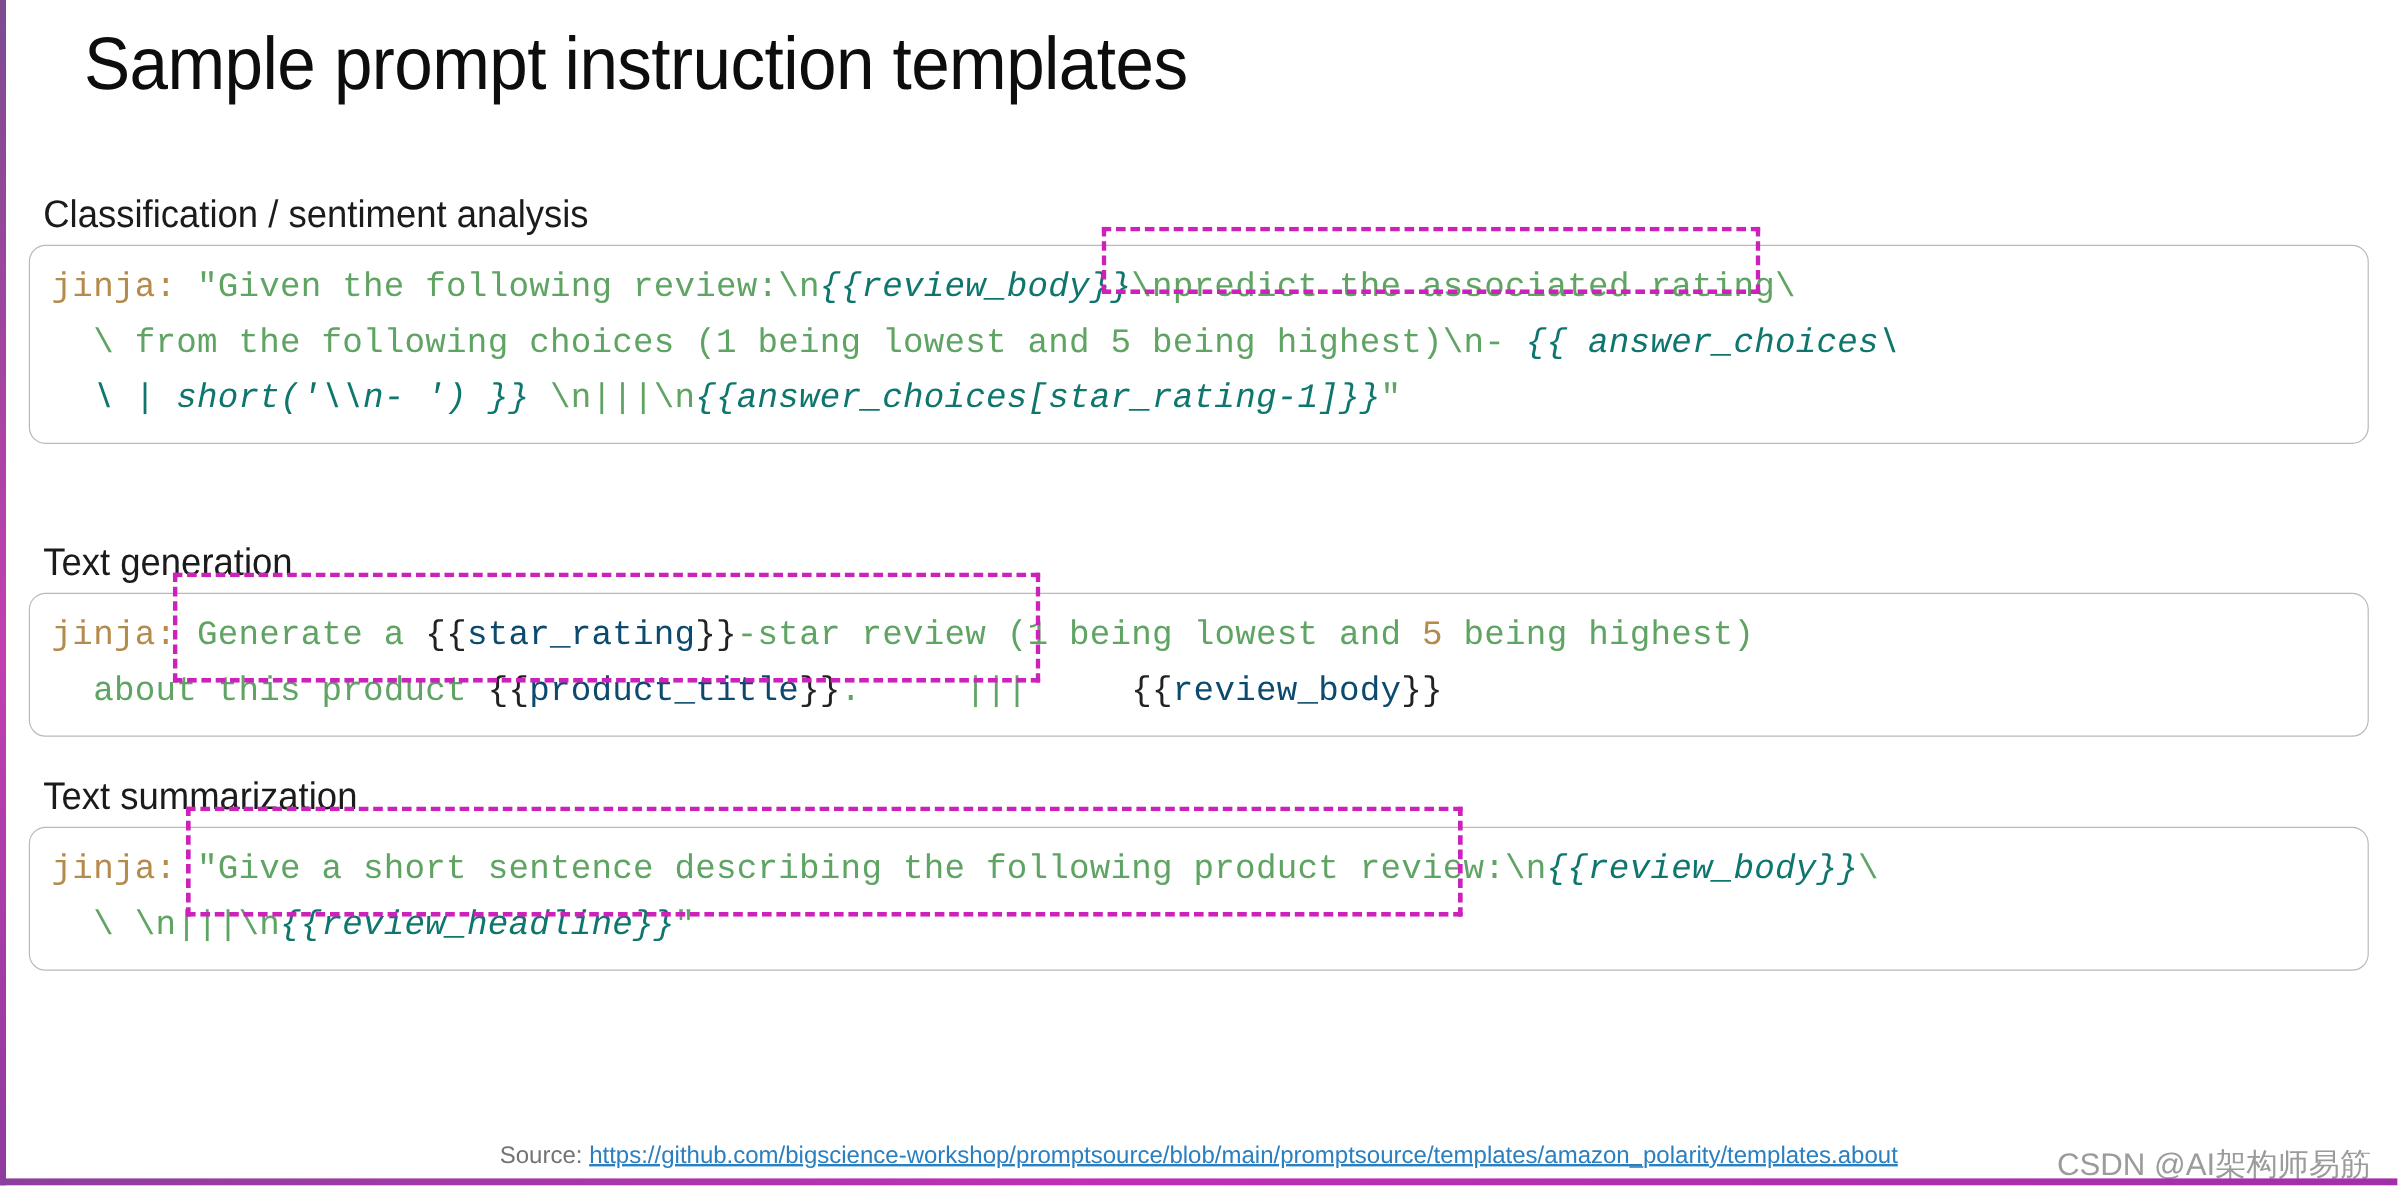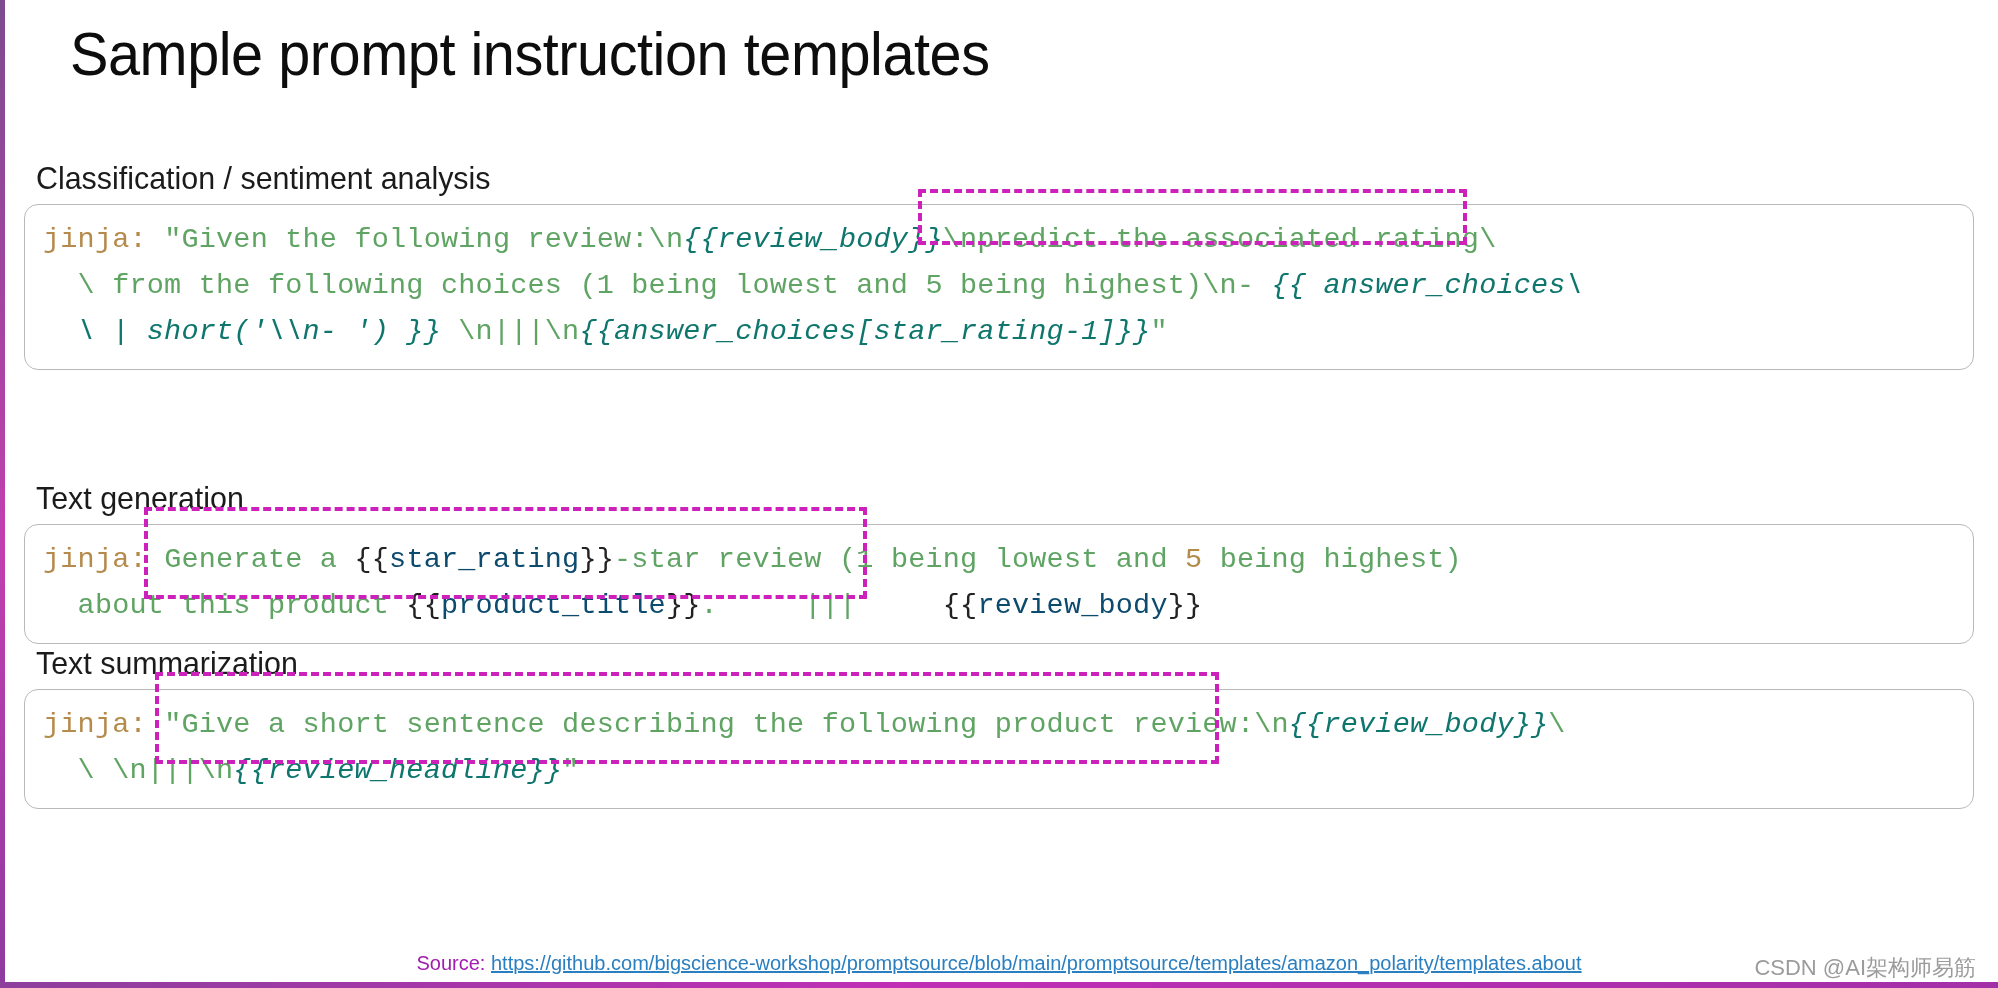--- a/index.html
+++ b/index.html
@@ -97,31 +97,31 @@
     position: absolute;
     left: 0;
     top: 952px;
     width: 1998px;
     text-align: center;
     font-family: "Liberation Sans", sans-serif;
     font-size: 20px;
     color: #222222;
     white-space: nowrap;
   }
-  .footer .src-label { color: #a21caf; }
+  .footer .src-label { color: #737373; }
   .footer .src-link {
     color: #2a7fc1;
     text-decoration: underline;
   }
   .watermark {
     position: absolute;
     right: 22px;
     top: 953px;
     font-family: "Liberation Sans", sans-serif;
-    font-size: 22px;
+    font-size: 26px;
     color: #9b9b9b;
     white-space: nowrap;
   }
   .bottom-bar {
     position: absolute;
     left: 0;
     top: 982px;
     width: 1998px;
     height: 6px;
     background: linear-gradient(90deg, #8d3f9c 0%, #c02fb6 45%, #a32fa8 100%);
@@ -137,21 +137,21 @@
 <div class="section" id="section-0" style="top:148px;margin-top:12px;">
   <div class="section-label">Classification / sentiment analysis</div>
   <div class="code-card">
     <div class="code-line" id="s0l0"><span class="tok-key">jinja: </span><span class="tok-str">"Given the following review:\n</span><span class="tok-var">{{review_body}}</span><span class="tok-str">\npredict the associated rating\</span></div>
     <div class="code-line" id="s0l1"><span class="tok-str">  \ from the following choices (1 being lowest and 5 being highest)\n- </span><span class="tok-var">{{ answer_choices\</span></div>
     <div class="code-line" id="s0l2"><span class="tok-var">  \ | short('\\n- ') }}</span><span class="tok-str"> \n|||\n</span><span class="tok-var">{{answer_choices[star_rating-1]}}</span><span class="tok-str">"</span></div>
     <div class="dash-box" id="hl0" style="left: 893px; top: -16px; width: 549px; height: 56px; border-color: rgb(204, 34, 187);"></div>
   </div>
 </div>
 
-<div class="section" id="section-1" style="top:480px;">
+<div class="section" id="section-1" style="top:450px;">
   <div class="section-label">Text generation</div>
   <div class="code-card">
     <div class="code-line" id="s1l0"><span class="tok-key">jinja: </span><span class="tok-str">Generate a </span><span class="tok-brace">{{</span><span class="tok-varg">star_rating</span><span class="tok-brace">}}</span><span class="tok-str">-star review (1 being lowest and </span><span class="tok-num">5</span><span class="tok-str"> being highest)</span></div>
     <div class="code-line" id="s1l1"><span class="tok-str">  about this product </span><span class="tok-brace">{{</span><span class="tok-varg">product_title</span><span class="tok-brace">}}</span><span class="tok-str">.     |||     </span><span class="tok-brace">{{</span><span class="tok-varg">review_body</span><span class="tok-brace">}}</span></div>
     <div class="dash-box" id="hl1" style="left: 119px; top: -18px; width: 723px; height: 92px; border-color: rgb(204, 34, 187);"></div>
   </div>
 </div>
 
 <div class="section" id="section-2" style="top:645px;">
   <div class="section-label">Text summarization</div>

